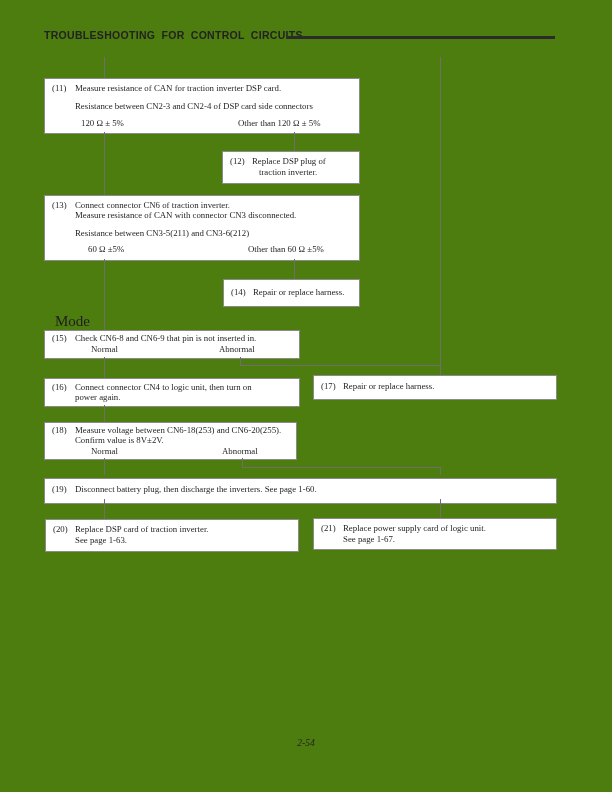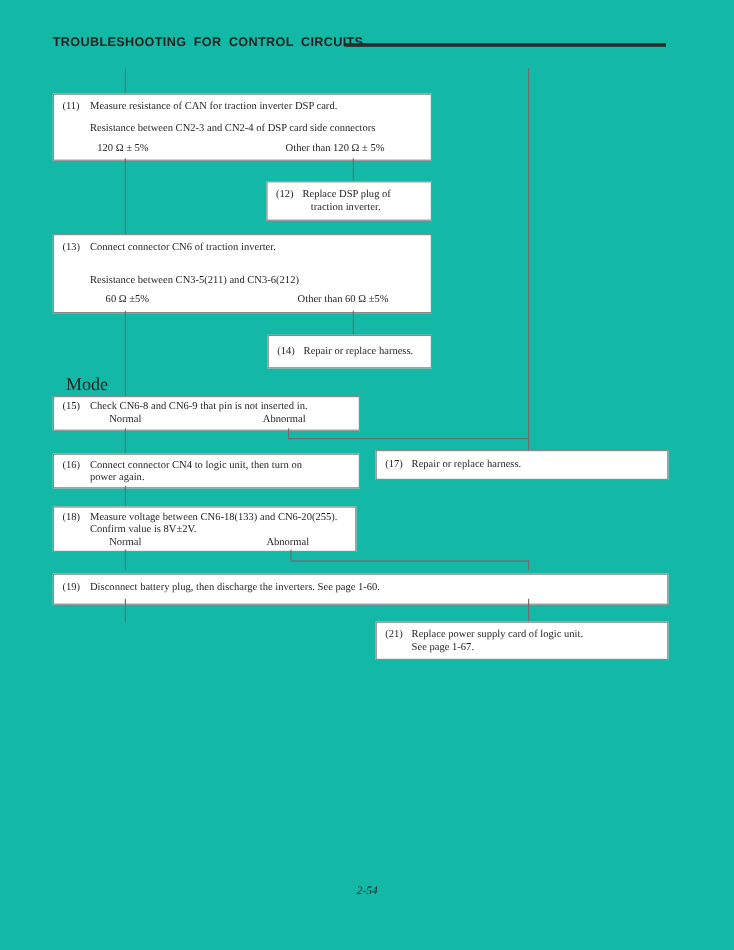--- a/index.html
+++ b/index.html
@@ -1,20 +1,20 @@
 <!DOCTYPE html>
 <html><head>
 <meta charset="utf-8">
 <style>
   html,body{margin:0;padding:0;background:#e8e8e8;}
   .page{
     position:relative;
     width:612px;height:792px;
     margin:0 auto;
-    background:#14b8a6;
+    background:#4d7c0f;
     font-family:"Liberation Serif", serif;
     color:#1f1f1f;
     overflow:hidden;
   }
   .hdr-title{
     position:absolute;left:44px;top:29px;
     font-family:"Liberation Sans", sans-serif;
     font-size:10.5px;font-weight:bold;color:#222;
     letter-spacing:0.3px;word-spacing:3px;white-space:nowrap;
   }
@@ -63,20 +63,21 @@
 
   <div class="bx" style="left:222px;top:151px;width:136px;height:31px">
     <span class="num" style="top:5px">(12)</span>
     <span style="left:29px;top:5px">Replace DSP plug of</span>
     <span style="left:36px;top:16px">traction inverter.</span>
   </div>
 
   <div class="bx" style="left:44px;top:195px;width:314px;height:64px">
     <span class="num" style="top:5px">(13)</span>
     <span style="left:30px;top:5px">Connect connector CN6 of traction inverter.</span>
+    <span style="left:30px;top:15px">Measure resistance of CAN with connector CN3 disconnected.</span>
     <span style="left:30px;top:33px">Resistance between CN3-5(211) and CN3-6(212)</span>
     <span style="left:43px;top:49px">60 Ω ±5%</span>
     <span style="left:203px;top:49px">Other than 60 Ω ±5%</span>
   </div>
 
   <div class="vline" style="left:104px;top:259px;height:71px"></div>
   <div class="vline" style="left:294px;top:259px;height:20px"></div>
 
   <div class="bx" style="left:223px;top:279px;width:135px;height:26px">
     <span class="num" style="top:8px">(14)</span>
@@ -104,39 +105,44 @@
   <div class="bx" style="left:44px;top:378px;width:254px;height:27px">
     <span class="num" style="top:4px">(16)</span>
     <span style="left:30px;top:4px">Connect connector CN4 to logic unit, then turn on</span>
     <span style="left:30px;top:14px">power again.</span>
   </div>
 
   <div class="vline" style="left:104px;top:405px;height:17px"></div>
 
   <div class="bx" style="left:44px;top:422px;width:251px;height:36px">
     <span class="num" style="top:3px">(18)</span>
-    <span style="left:30px;top:3px">Measure voltage between CN6-18(133) and CN6-20(255).</span>
+    <span style="left:30px;top:3px">Measure voltage between CN6-18(253) and CN6-20(255).</span>
     <span style="left:30px;top:13px">Confirm value is 8V±2V.</span>
     <span style="left:46px;top:24px">Normal</span>
     <span style="left:177px;top:24px">Abnormal</span>
   </div>
 
   <div class="vline" style="left:104px;top:458px;height:17px"></div>
   <div class="vline" style="left:242px;top:458px;height:9px"></div>
   <div class="hline" style="left:242px;top:467px;width:199px"></div>
   <div class="vline" style="left:440px;top:467px;height:8px"></div>
 
   <div class="bx" style="left:44px;top:478px;width:511px;height:24px">
     <span class="num" style="top:6px">(19)</span>
     <span style="left:30px;top:6px">Disconnect battery plug, then discharge the inverters. See page 1-60.</span>
   </div>
 
   <div class="vline" style="left:104px;top:499px;height:20px"></div>
   <div class="vline" style="left:440px;top:499px;height:19px"></div>
 
+  <div class="bx" style="left:45px;top:519px;width:252px;height:31px">
+    <span class="num" style="top:5px">(20)</span>
+    <span style="left:29px;top:5px">Replace DSP card of traction inverter.</span>
+    <span style="left:29px;top:16px">See page 1-63.</span>
+  </div>
 
   <div class="bx" style="left:313px;top:518px;width:242px;height:30px">
     <span class="num" style="top:5px">(21)</span>
     <span style="left:29px;top:5px">Replace power supply card of logic unit.</span>
     <span style="left:29px;top:16px">See page 1-67.</span>
   </div>
 
   <div class="pagenum">2-54</div>
 
 </div>

